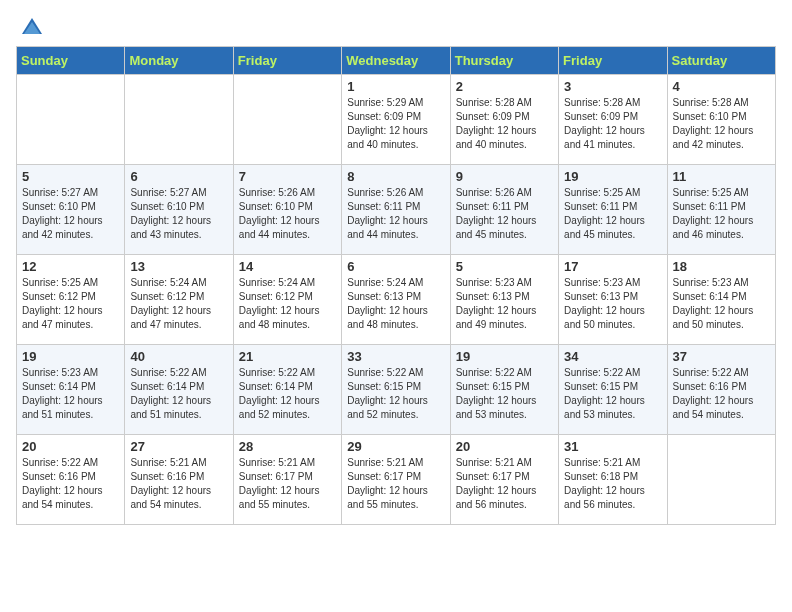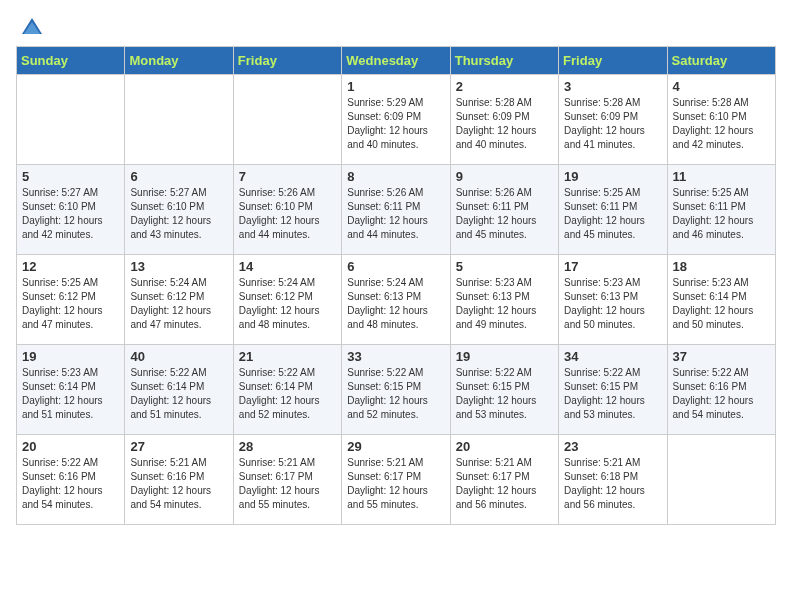--- a/index.html
+++ b/index.html
@@ -258,19 +258,19 @@
         </td>
         <td>
           <div class="day-num">29</div>
           <div class="day-info">Sunrise: 5:21 AM<br>Sunset: 6:17 PM<br>Daylight: 12 hours<br>and 55 minutes.</div>
         </td>
         <td>
           <div class="day-num">20</div>
           <div class="day-info">Sunrise: 5:21 AM<br>Sunset: 6:17 PM<br>Daylight: 12 hours<br>and 56 minutes.</div>
         </td>
         <td>
-          <div class="day-num">23</div>
+          <div class="day-num">31</div>
           <div class="day-info">Sunrise: 5:21 AM<br>Sunset: 6:18 PM<br>Daylight: 12 hours<br>and 56 minutes.</div>
         </td>
         <td class="empty-cell"></td>
       </tr>
     </tbody>
 </table>
 
 </body></html>

